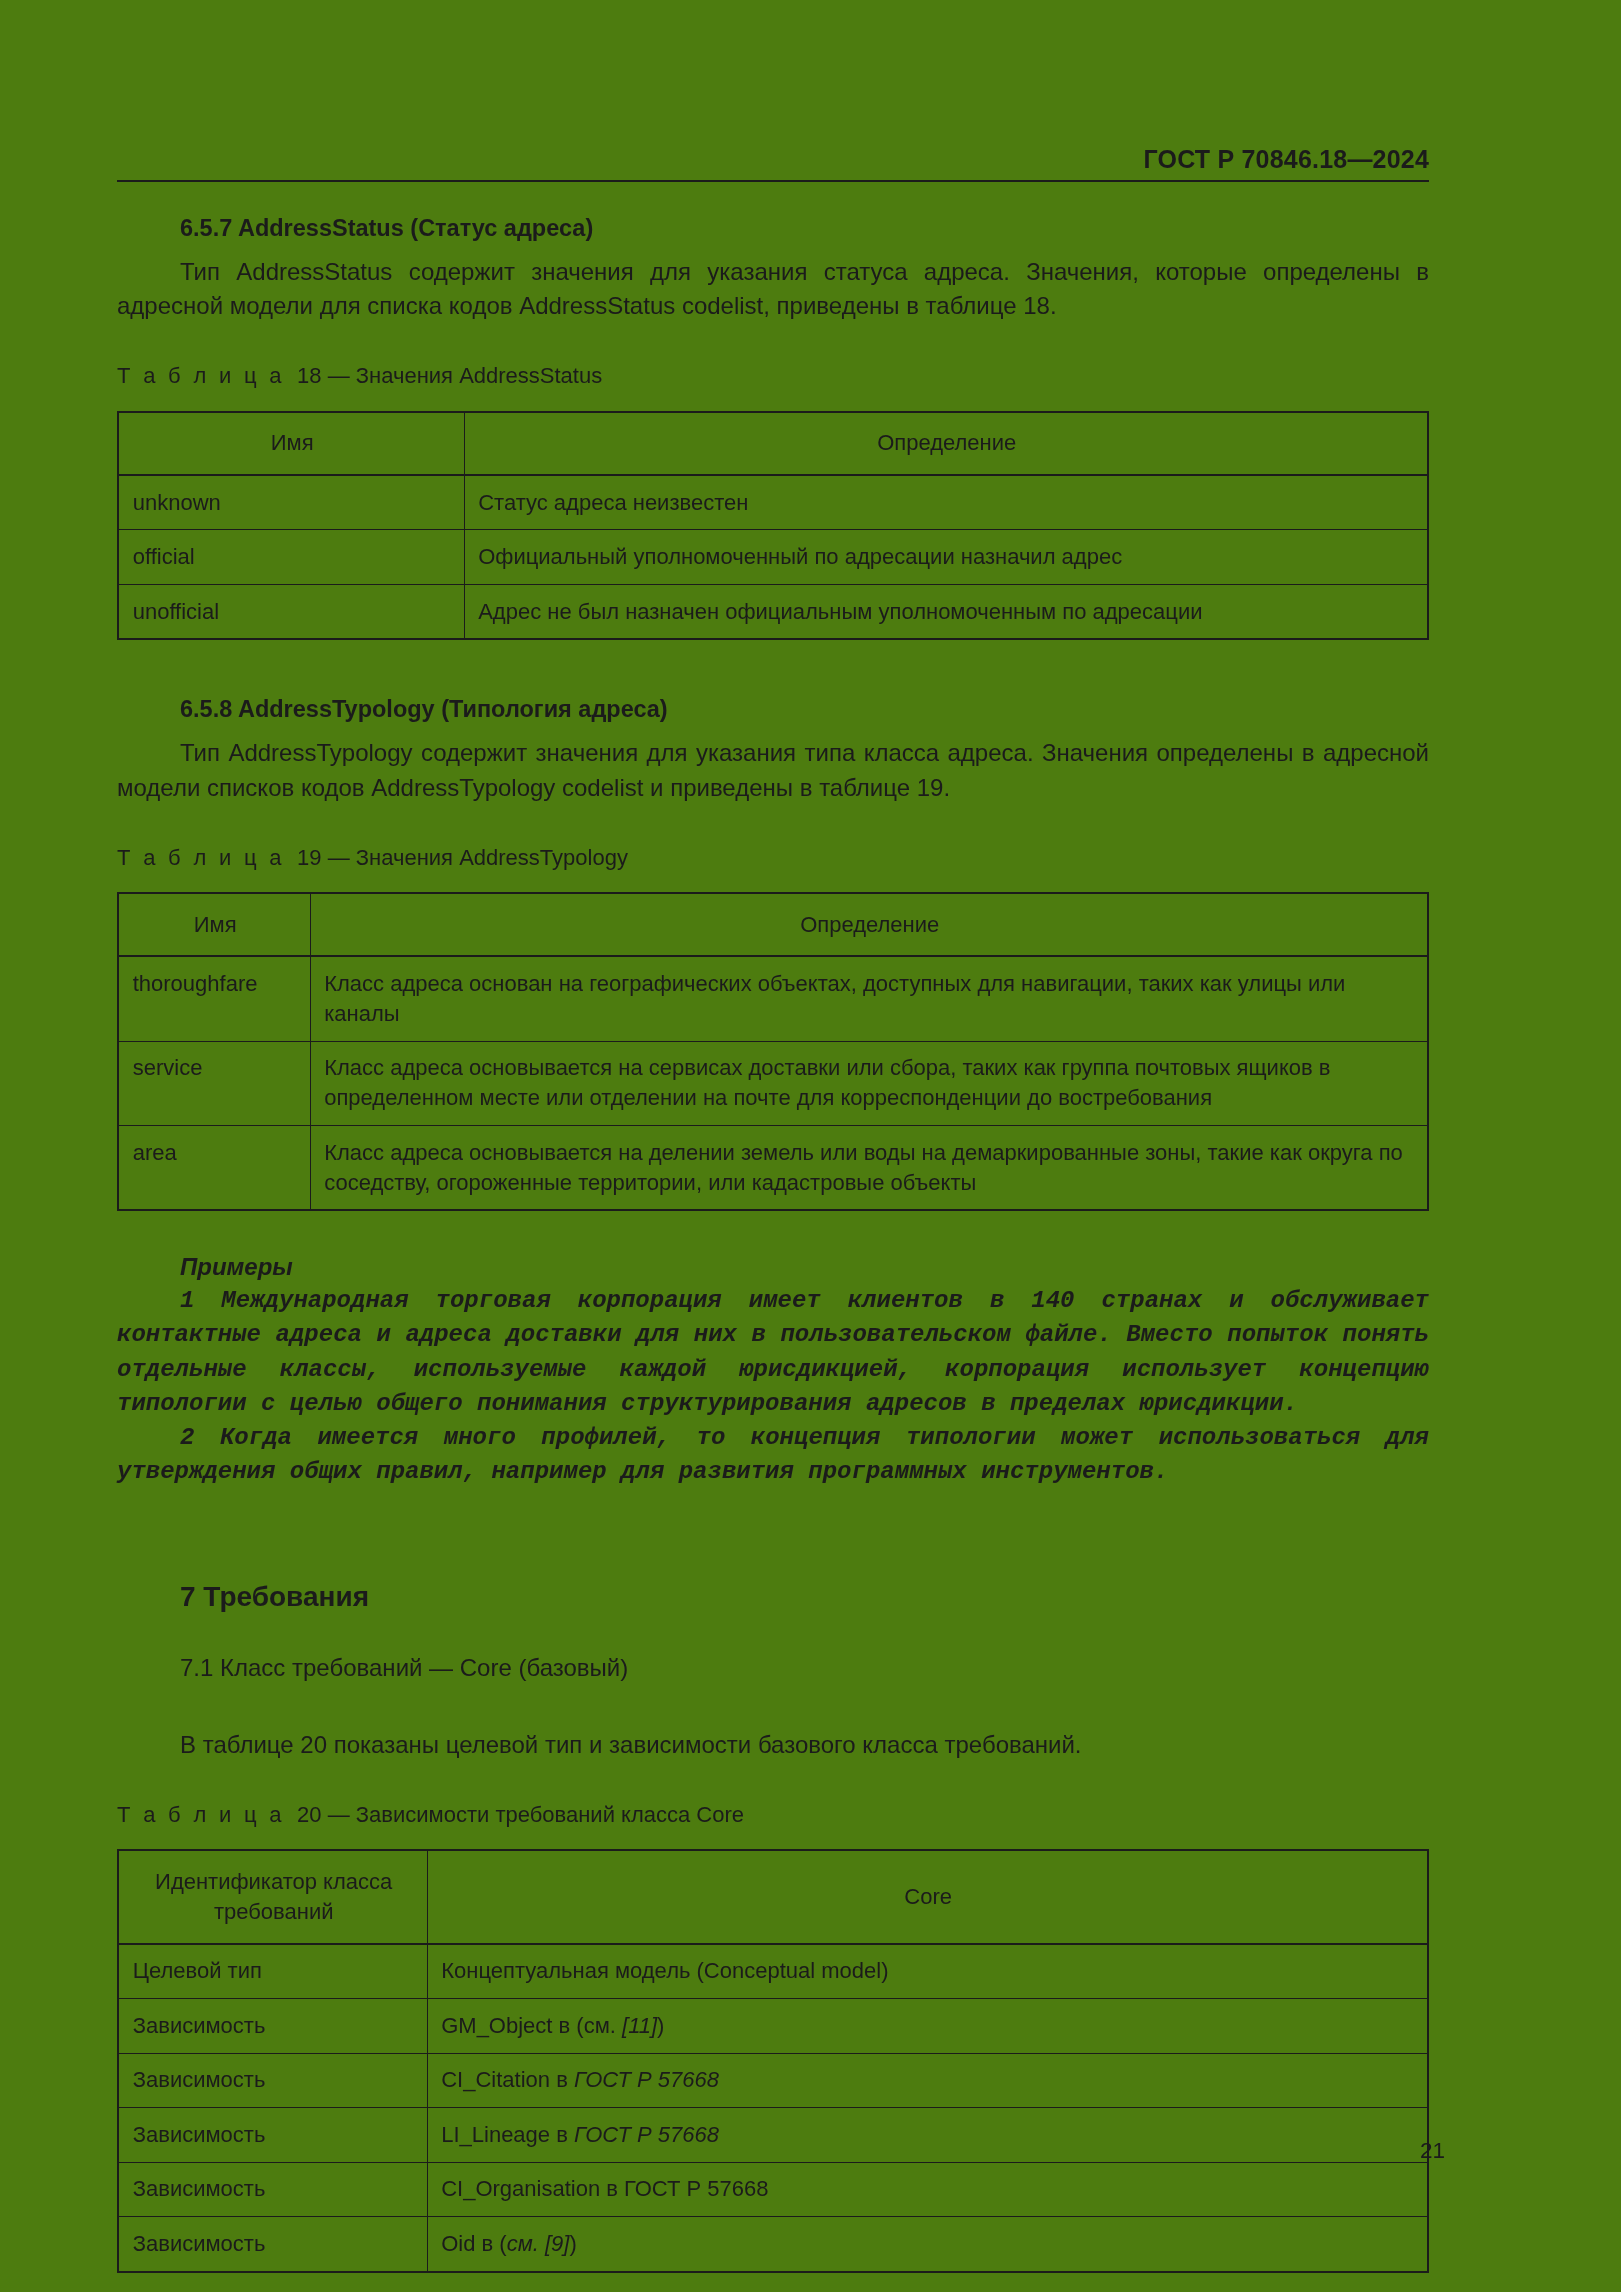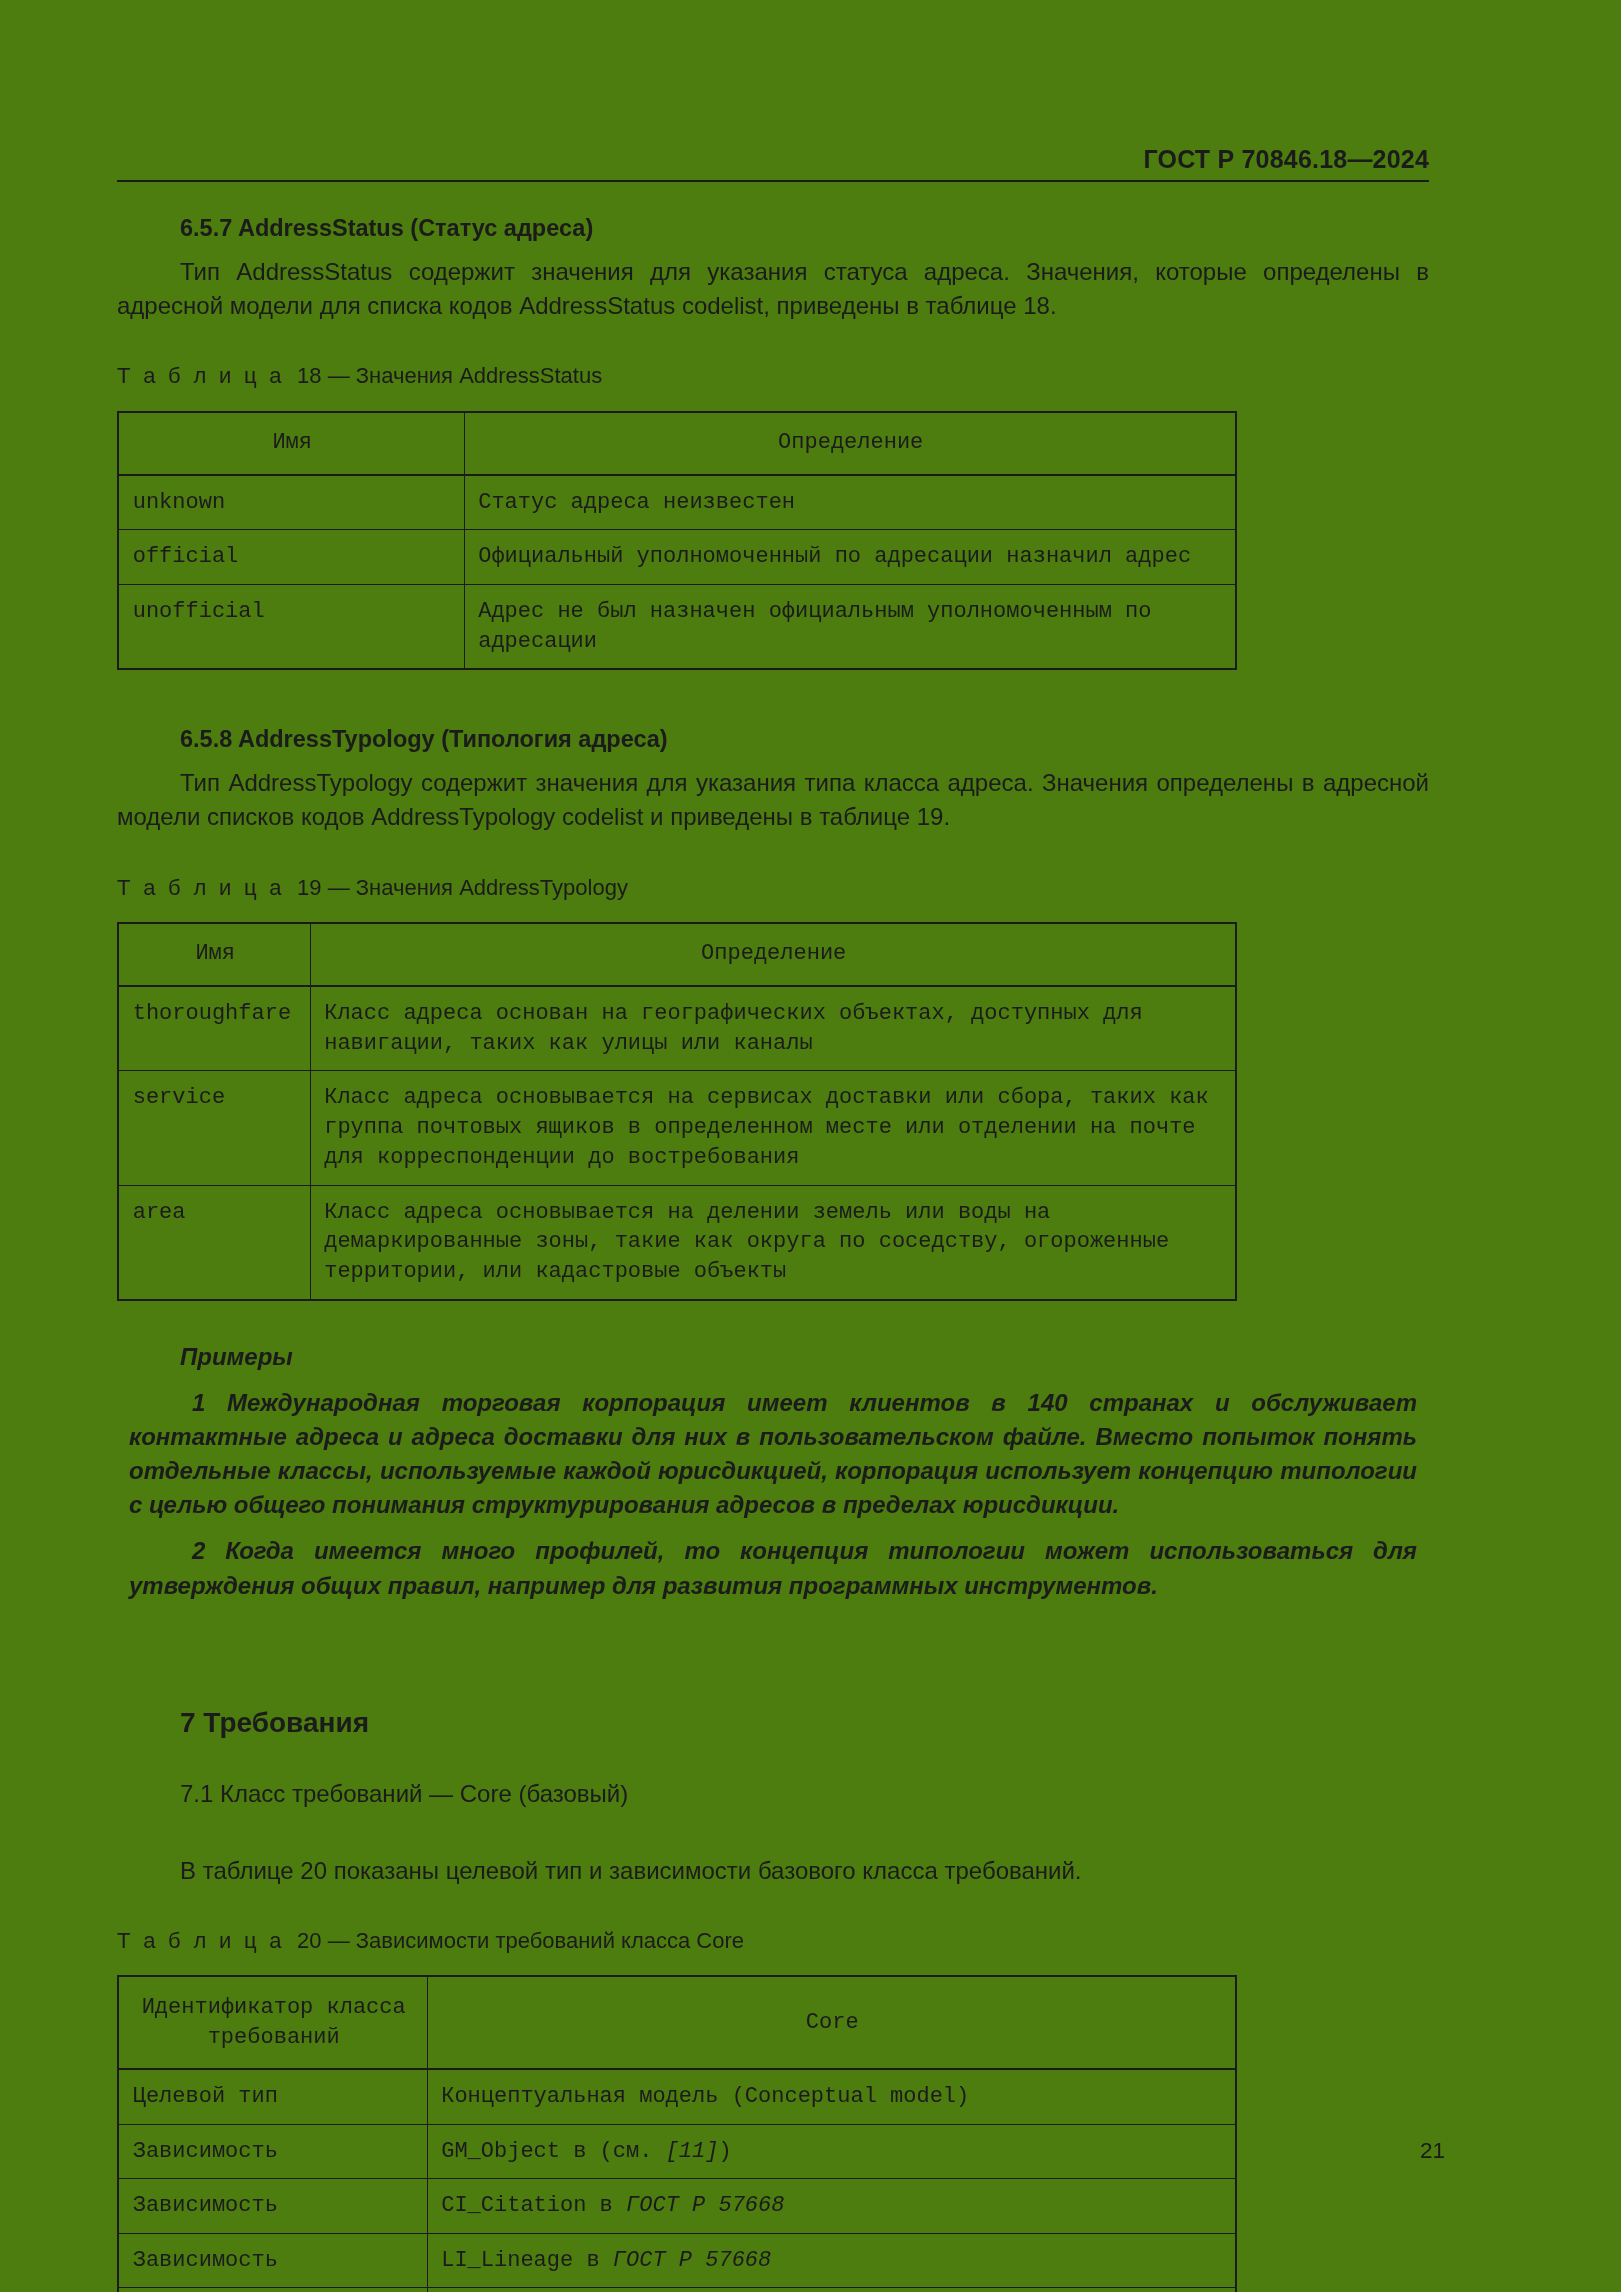--- a/index.html
+++ b/index.html
@@ -94,25 +94,24 @@
     margin: 0;
     line-height: 1.3;
     white-space: nowrap;
   }
   .tbl-caption .sp {
     letter-spacing: 3.3px;
   }
 
   
   table.gost {
-    width: 1120px;
+    width: 1312px;
     border-collapse: collapse;
     table-layout: fixed;
     font-size: 22px;
-    font-family: Liberation Mono, monospace;
   }
   table.gost th,
   table.gost td {
     border: 1px solid #1b1b1b;
     padding: 11.8px 11.8px 11.8px 13.7px;
     vertical-align: top;
     font-weight: normal;
     line-height: 1.36;
   }
   table.gost thead th {
@@ -148,22 +147,23 @@
     font-style: italic;
     font-weight: bold;
     line-height: 1.42;
     text-align: justify;
   }
   .examples .ex-title {
     text-indent: 63px;
     margin: 0;
   }
   .examples p.ex-item {
-    margin: 12px;
+    margin: 0;
     text-indent: 63px;
+    font-family: Liberation Mono, monospace;
   }
 
   
   .page-number {
     position: absolute;
     right: 176px;
     bottom: 129px;
     font-size: 22.5px;
   }
 </style>

